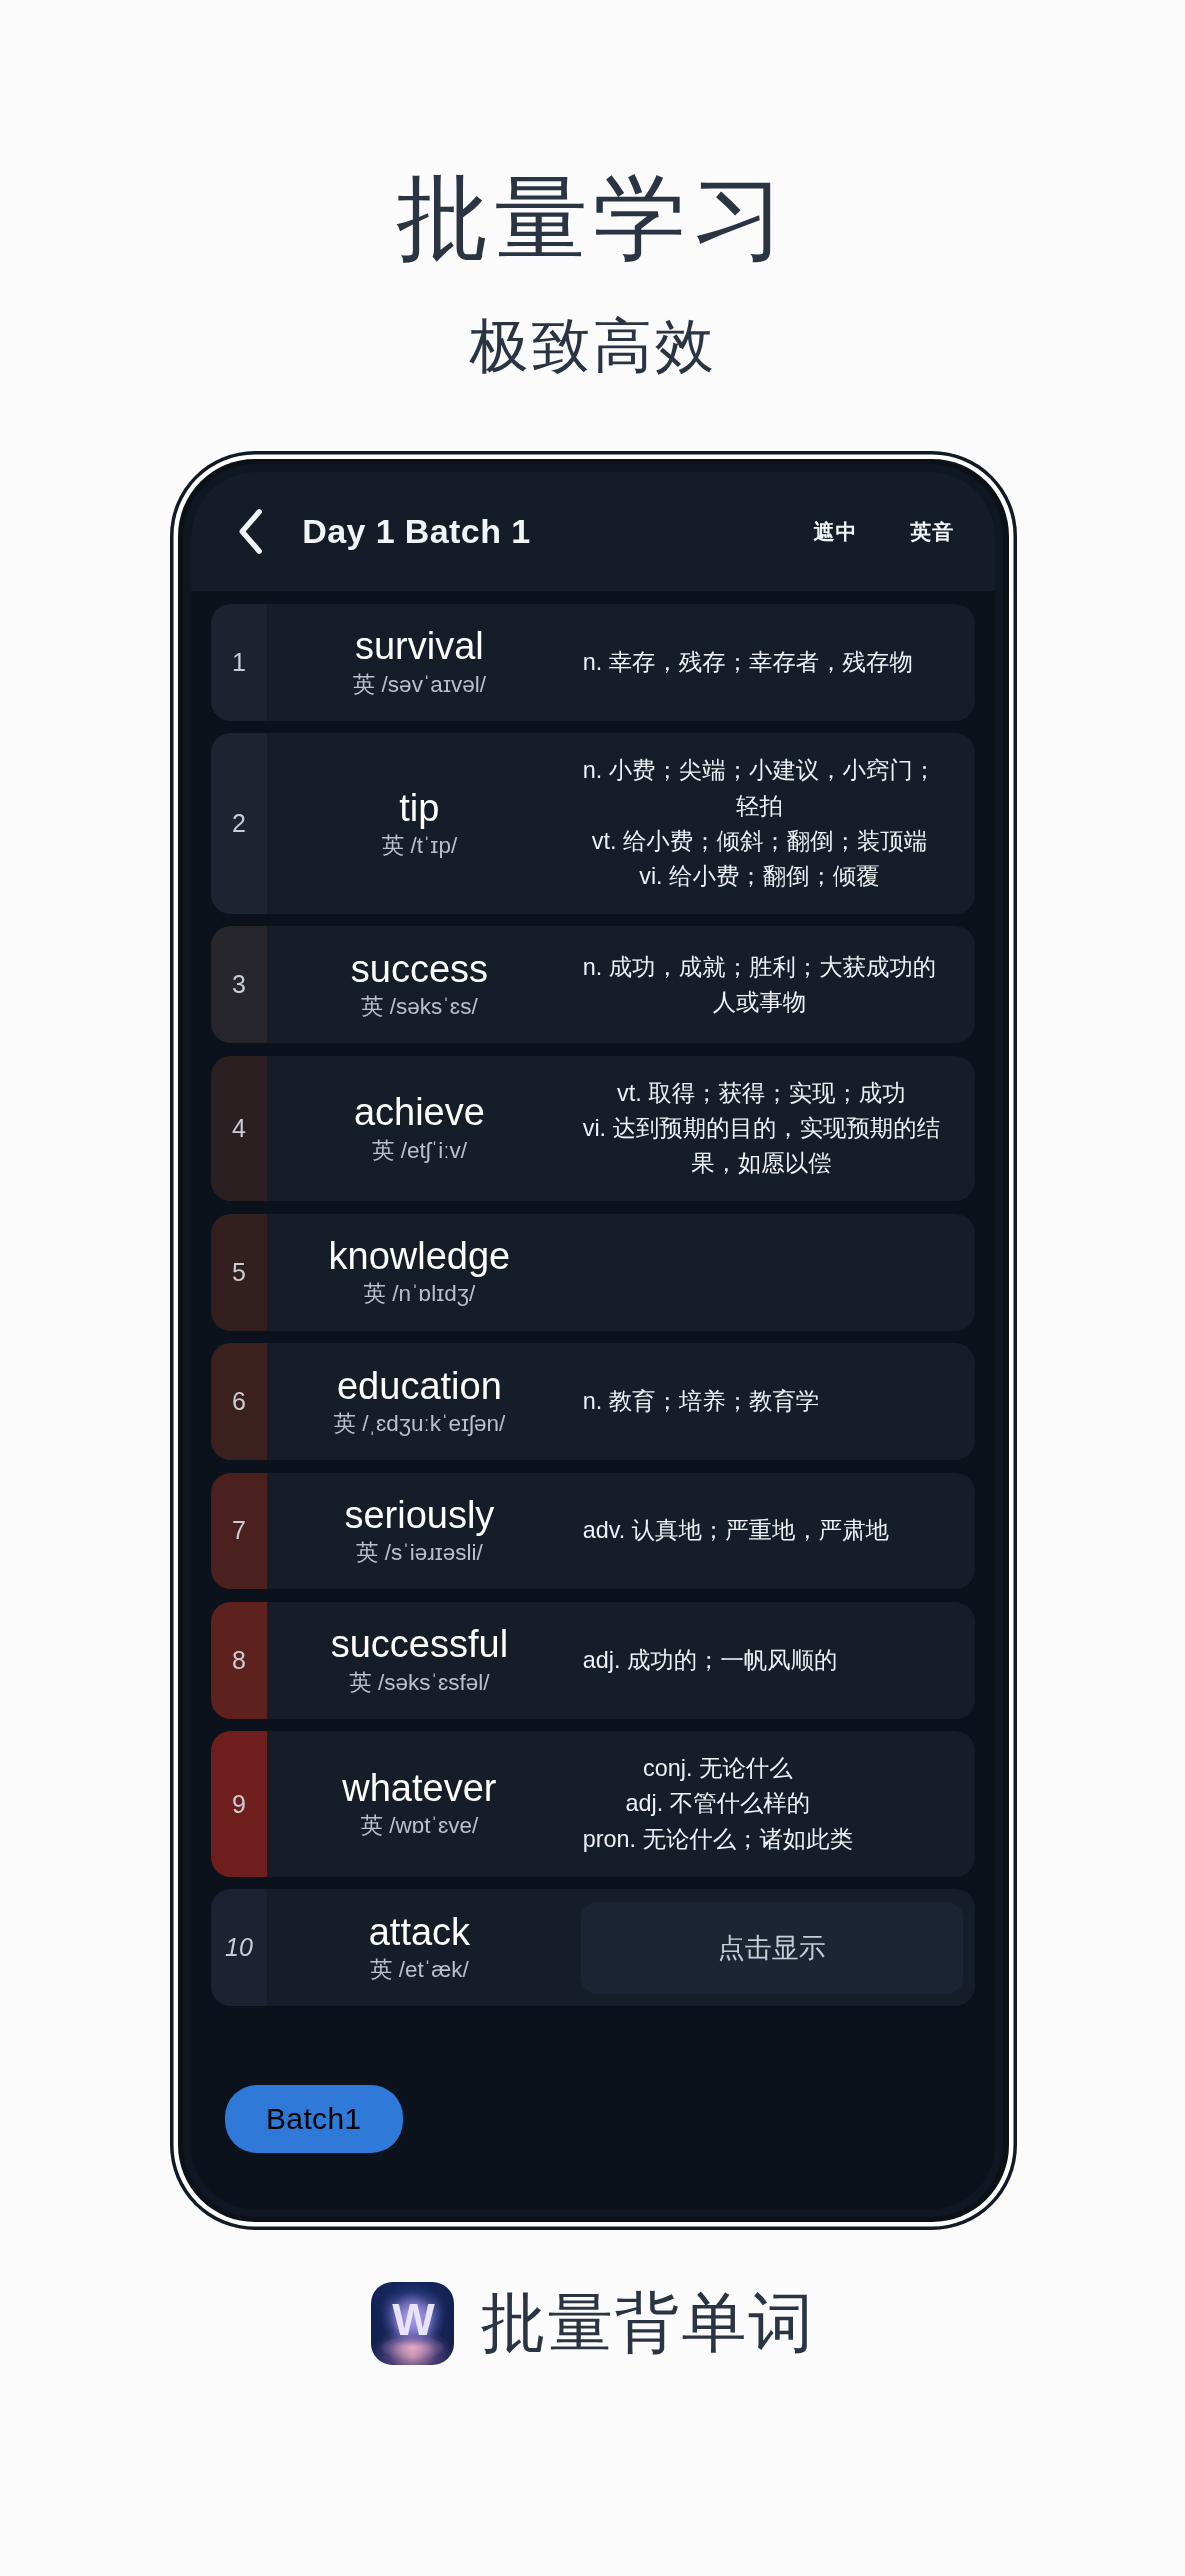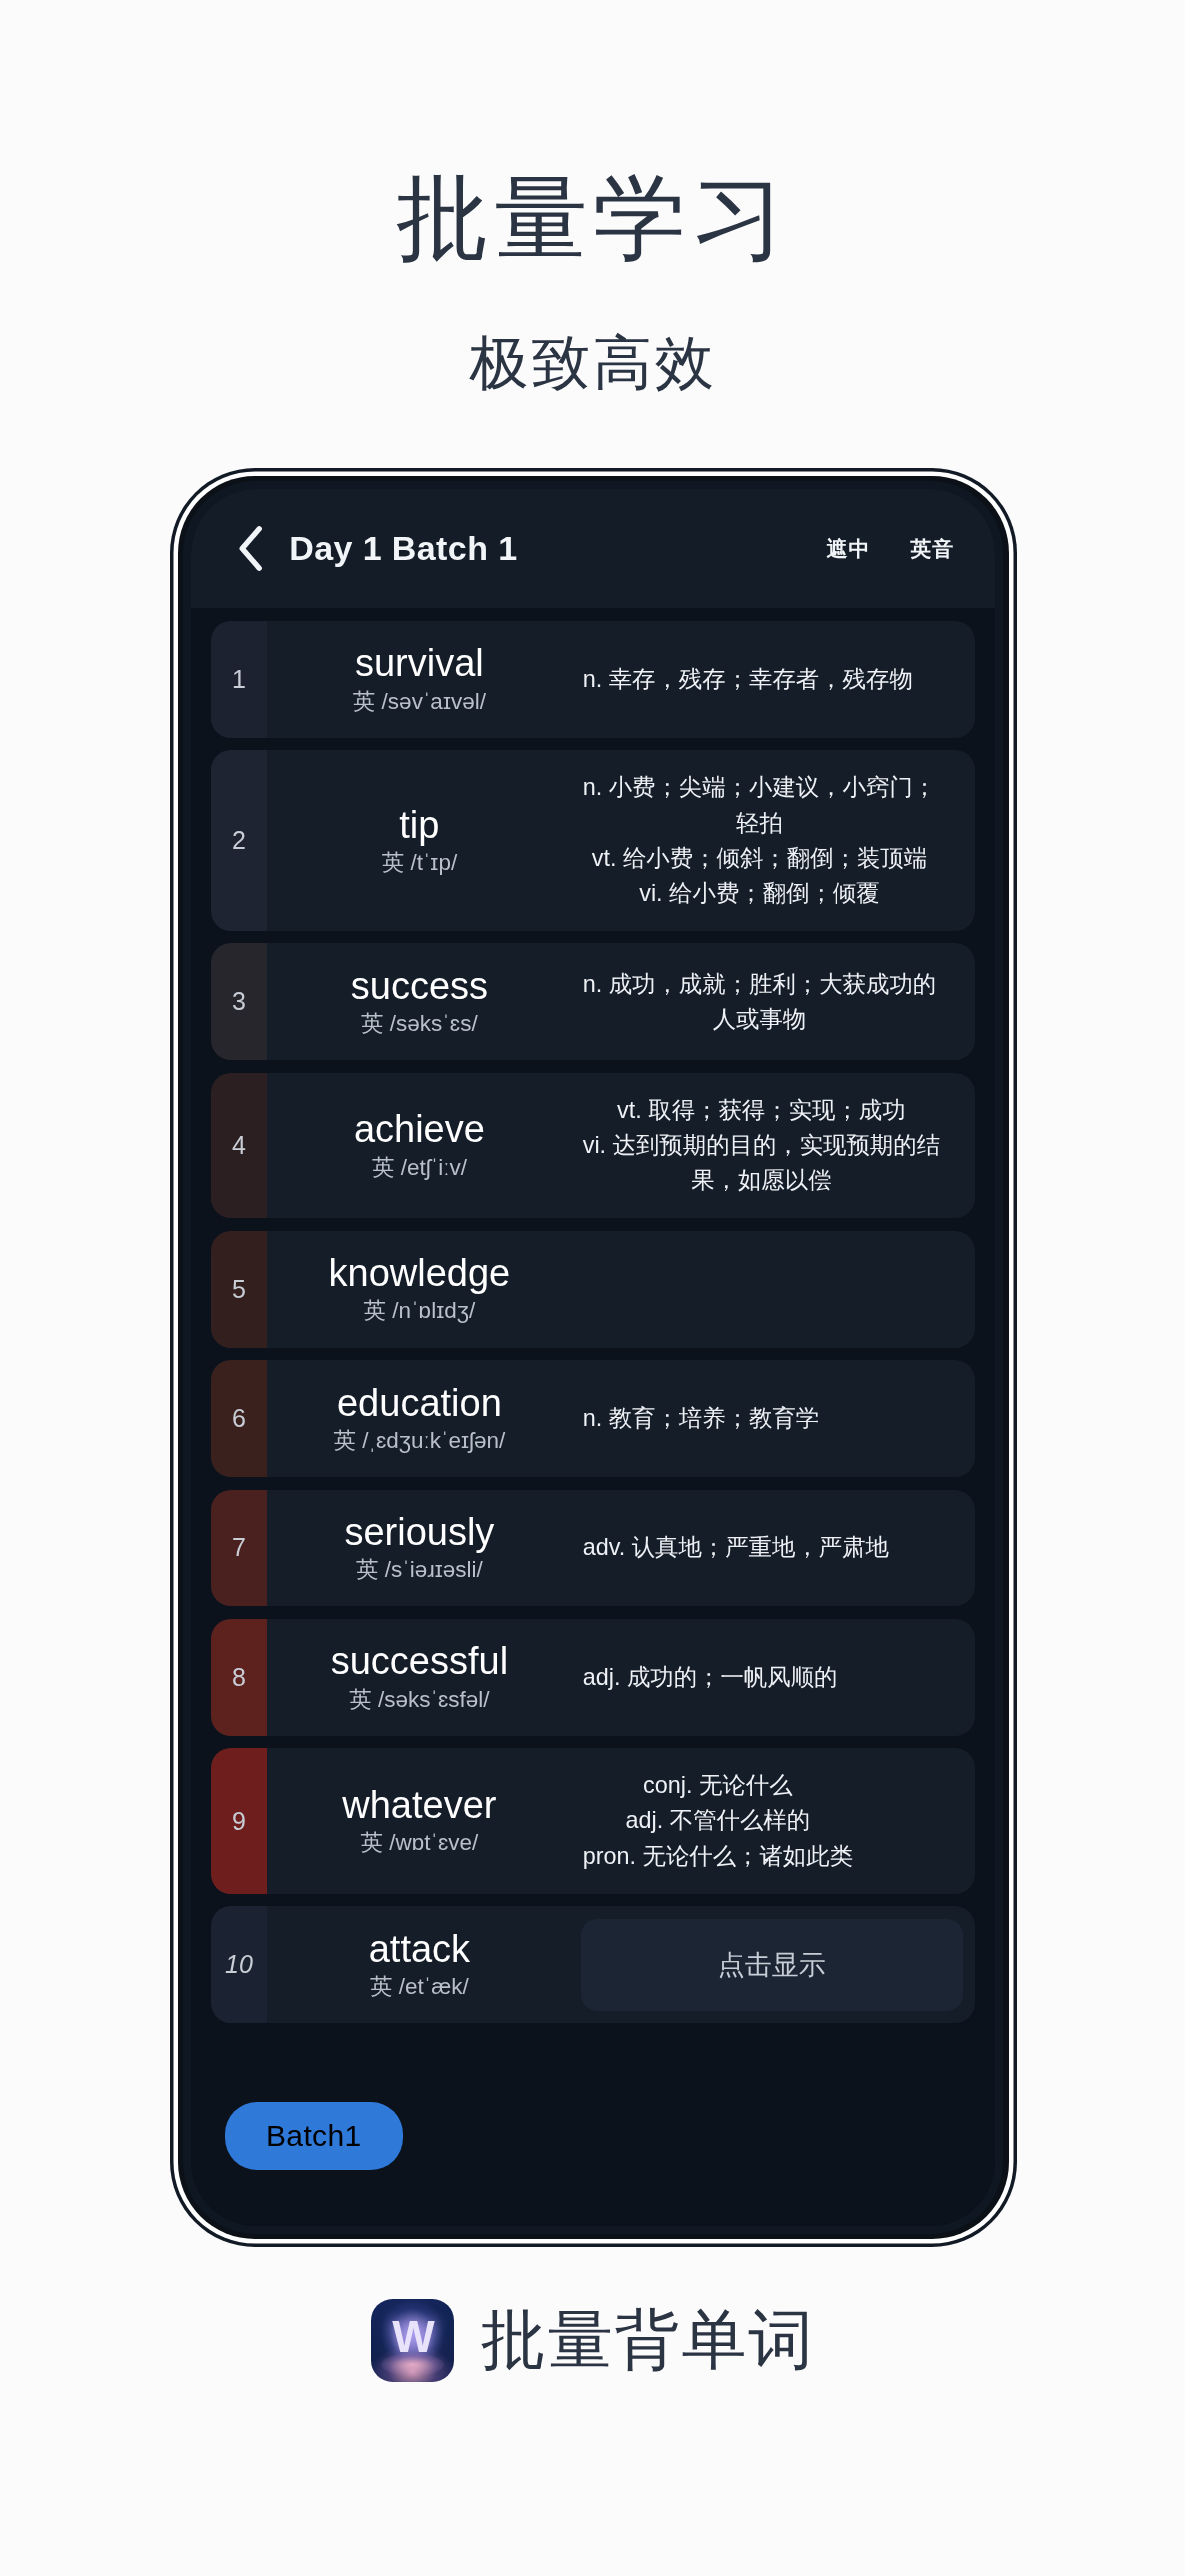--- a/index.html
+++ b/index.html
@@ -27,21 +27,21 @@
   .headline {
     margin-top: 172px;
     font-size: 93px;
     line-height: 1.0;
     font-weight: 400;
     letter-spacing: 5.4px;
     color: #2b3443;
     text-align: center;
   }
   .subheadline {
-    margin-top: 69px;
+    margin-top: 52px;
     font-size: 59px;
     line-height: 1.0;
     font-weight: 400;
     letter-spacing: 2.7px;
     color: #2b3443;
     text-align: center;
   }
 
   
   .phone-outer {
@@ -74,21 +74,21 @@
   }
 
   
   .app-header {
     flex: 0 0 auto;
     height: 119px;
     background: #141c28;
     display: flex;
     align-items: center;
     padding: 0 41px 0 34px;
-    gap: 0;
+    gap: 13px;
   }
   .back-btn {
     width: 50px;
     height: 50px;
     display: flex;
     align-items: center;
     justify-content: center;
     flex: 0 0 auto;
     cursor: pointer;
   }

